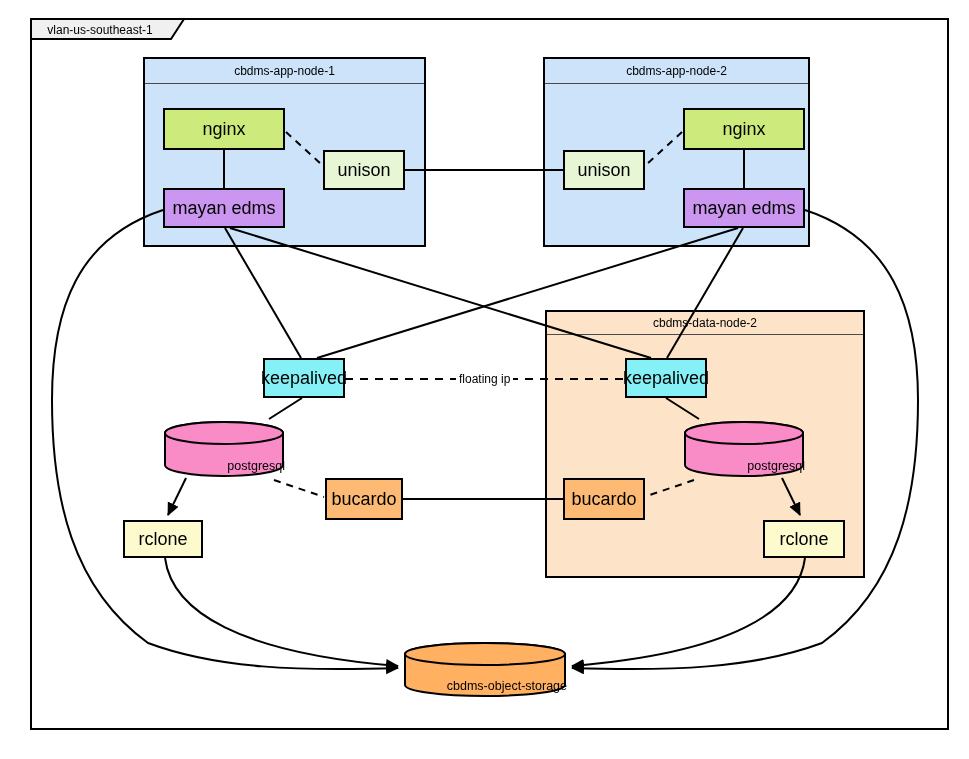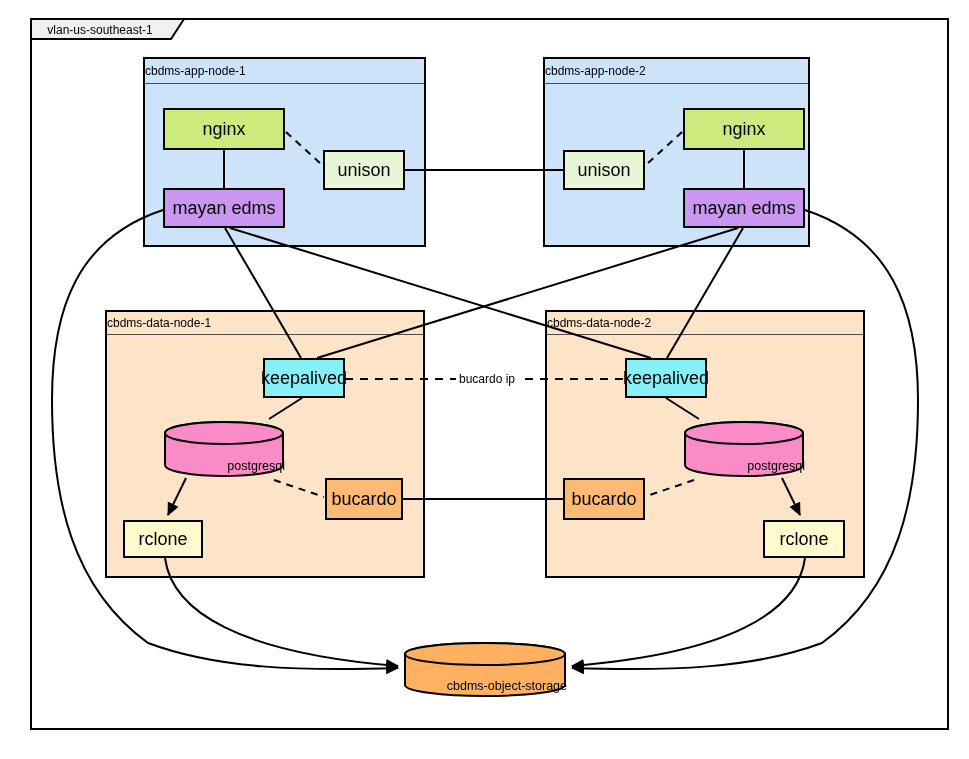--- a/index.html
+++ b/index.html
@@ -16,21 +16,21 @@
     position:absolute;left:34px;top:21px;width:132px;height:26px;line-height:18px;
     text-align:center;font-size:12px;z-index:3;
   }
   
   .node{
     position:absolute;border:2px solid #000;box-sizing:border-box;z-index:1;
   }
   .node.app{background:#cce3fa;}
   .node.data{background:#fde3c8;}
   .node-header{
-    width:100%;box-sizing:border-box;text-align:left;font-size:12px;
+    width:100%;box-sizing:border-box;text-align:center;font-size:12px;
     border-bottom:1px solid #4a4a4a;
   }
   .node.app .node-header{height:25px;line-height:25px;}
   .node.data .node-header{height:23px;line-height:23px;}
   
   .box{
     position:absolute;border:2px solid #000;box-sizing:border-box;z-index:3;
     display:flex;align-items:center;justify-content:center;
     font-size:18px;text-align:center;
   }
@@ -60,23 +60,20 @@
 <div class="stage">
 
   <div class="frame"></div>
   <div class="tab-label">vlan-us-southeast-1</div>
 
   <div class="node app" style="left:143px;top:57px;width:283px;height:190px">
     <div class="node-header">cbdms-app-node-1</div>
   </div>
   <div class="node app" style="left:543px;top:57px;width:267px;height:190px">
     <div class="node-header">cbdms-app-node-2</div>
-  </div>
-  <div class="node data" style="left:105px;top:310px;width:320px;height:268px">
-    <div class="node-header">cbdms-data-node-1</div>
   </div>
   <div class="node data" style="left:545px;top:310px;width:320px;height:268px">
     <div class="node-header">cbdms-data-node-2</div>
   </div>
 
   <svg class="edges" width="969" height="759" viewBox="0 0 969 759">
     <defs>
       <marker id="arrow" markerUnits="userSpaceOnUse" markerWidth="15" markerHeight="13" refX="12" refY="6" orient="auto">
         <path d="M0,0 L13,6 L0,12 Z" fill="#000"></path>
       </marker>
@@ -148,15 +145,15 @@
   <div class="box c-rclone" style="left:763px;top:520px;width:82px;height:38px">rclone</div>
 
   <div class="cyl" style="left:403px;top:641px;width:164px;height:57px">
     <svg width="164" height="57" viewBox="0 0 164 57">
       <path d="M2,13 A80,11 0 0 1 162,13 L162,44 A80,11 0 0 1 2,44 Z" fill="#ffb061" stroke="#000" stroke-width="2"></path>
       <ellipse cx="82" cy="13" rx="80" ry="11" fill="#ffb061" stroke="#000" stroke-width="2"></ellipse>
     </svg>
     <span class="cyl-label">cbdms-object-storage</span>
   </div>
 
-  <div class="edge-label" style="left:456px;top:371px">bucardo ip</div>
+  <div class="edge-label" style="left:456px;top:371px">floating ip</div>
 
 </div>
 
 </body></html>

